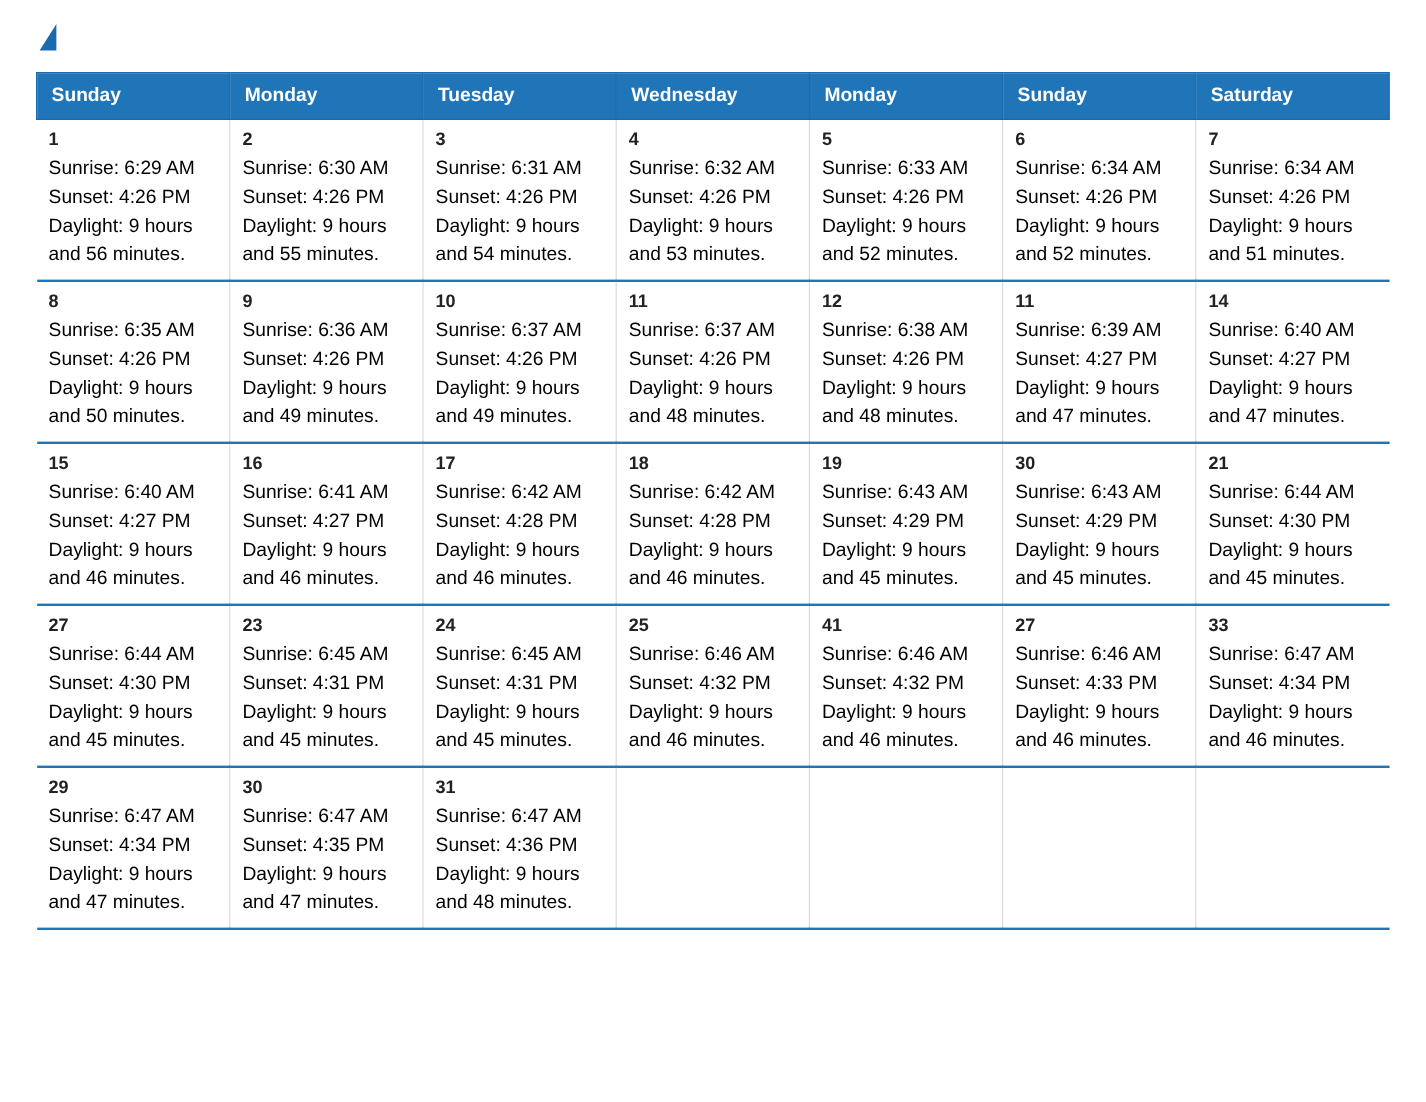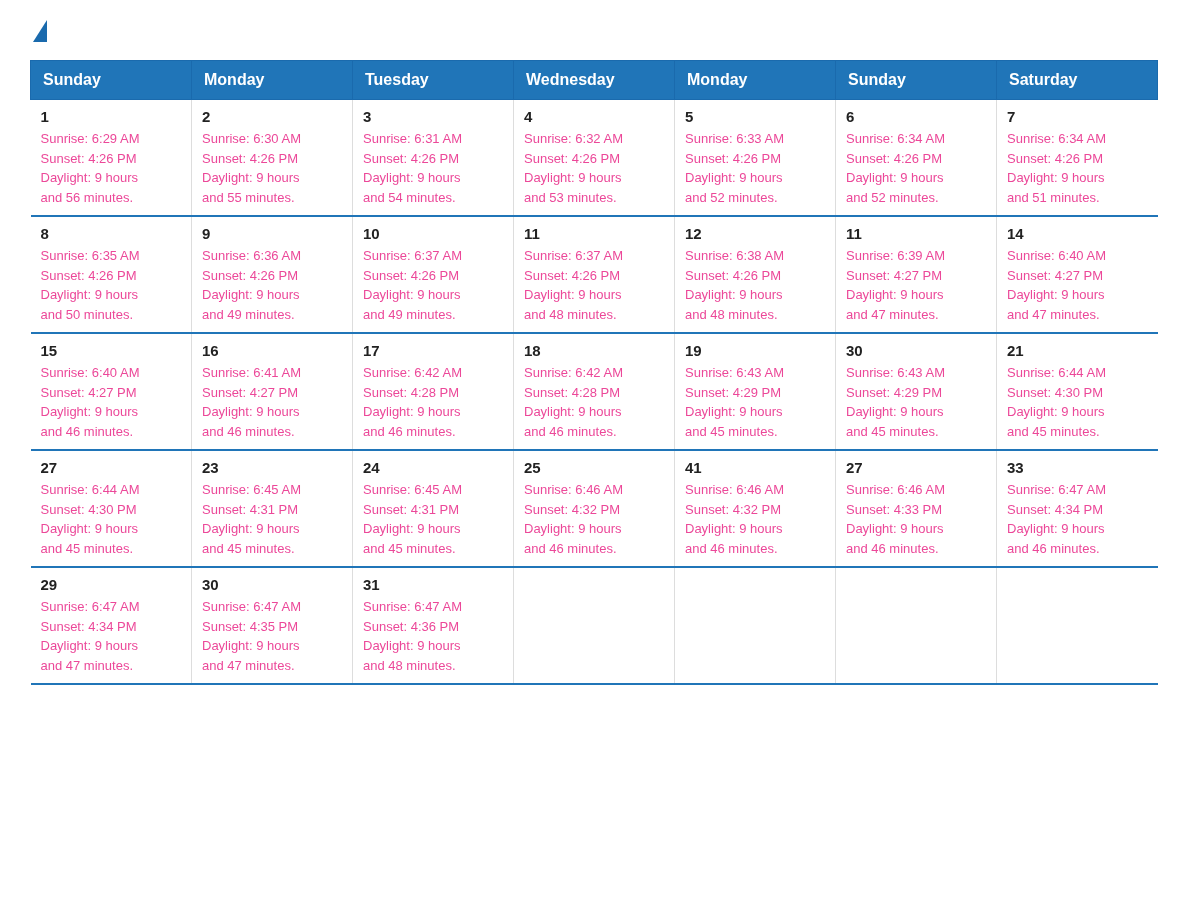--- a/index.html
+++ b/index.html
@@ -99,22 +99,22 @@
       border-right: none;
     }
     .day-number {
       font-size: 15px;
       font-weight: bold;
       color: #222;
       display: block;
       margin-bottom: 4px;
     }
     .day-info {
-      font-size: 13px;
-      color: #ec4899;
+      font-size: 16px;
+      color: #000000;
       line-height: 1.5;
     }
     .empty-cell {
       background: #fff;
     }
   </style>
 </head>
 <body>
 
 <div class="header">

